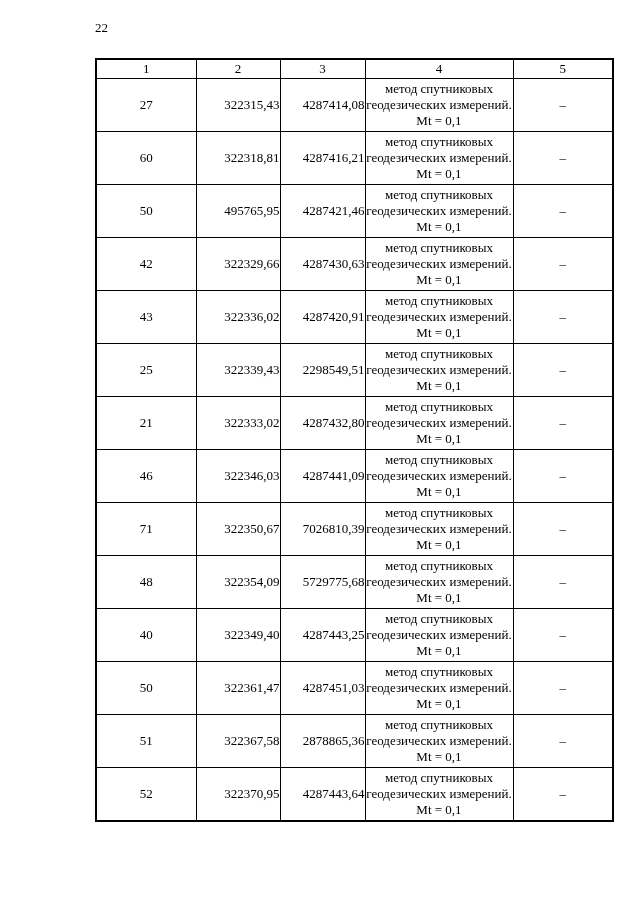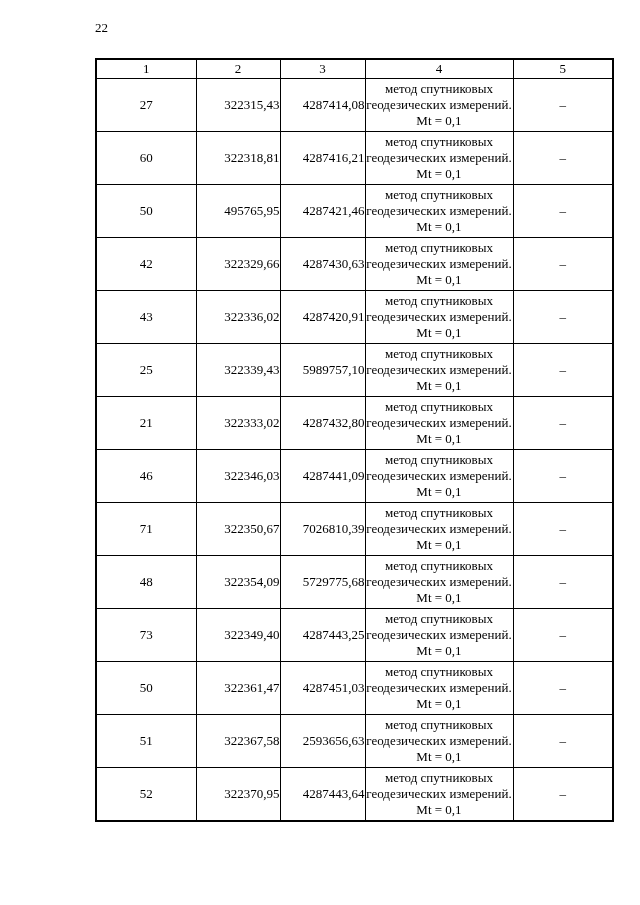--- a/index.html
+++ b/index.html
@@ -137,21 +137,21 @@
       <td class="cell-num">43</td>
       <td class="cell-x">322336,02</td>
       <td class="cell-y">4287420,91</td>
       <td class="cell-method">метод спутниковых геодезических измерений. Mt = 0,1</td>
       <td class="cell-note">–</td>
     </tr>
 
     <tr>
       <td class="cell-num">25</td>
       <td class="cell-x">322339,43</td>
-      <td class="cell-y">5989757,10</td>
+      <td class="cell-y">2298549,51</td>
       <td class="cell-method">метод спутниковых геодезических измерений. Mt = 0,1</td>
       <td class="cell-note">–</td>
     </tr>
 
     <tr>
       <td class="cell-num">21</td>
       <td class="cell-x">322333,02</td>
       <td class="cell-y">4287432,80</td>
       <td class="cell-method">метод спутниковых геодезических измерений. Mt = 0,1</td>
       <td class="cell-note">–</td>
@@ -175,39 +175,39 @@
 
     <tr>
       <td class="cell-num">48</td>
       <td class="cell-x">322354,09</td>
       <td class="cell-y">5729775,68</td>
       <td class="cell-method">метод спутниковых геодезических измерений. Mt = 0,1</td>
       <td class="cell-note">–</td>
     </tr>
 
     <tr>
-      <td class="cell-num">73</td>
+      <td class="cell-num">40</td>
       <td class="cell-x">322349,40</td>
       <td class="cell-y">4287443,25</td>
       <td class="cell-method">метод спутниковых геодезических измерений. Mt = 0,1</td>
       <td class="cell-note">–</td>
     </tr>
 
     <tr>
       <td class="cell-num">50</td>
       <td class="cell-x">322361,47</td>
       <td class="cell-y">4287451,03</td>
       <td class="cell-method">метод спутниковых геодезических измерений. Mt = 0,1</td>
       <td class="cell-note">–</td>
     </tr>
 
     <tr>
       <td class="cell-num">51</td>
       <td class="cell-x">322367,58</td>
-      <td class="cell-y">2593656,63</td>
+      <td class="cell-y">2878865,36</td>
       <td class="cell-method">метод спутниковых геодезических измерений. Mt = 0,1</td>
       <td class="cell-note">–</td>
     </tr>
 
     <tr>
       <td class="cell-num">52</td>
       <td class="cell-x">322370,95</td>
       <td class="cell-y">4287443,64</td>
       <td class="cell-method">метод спутниковых геодезических измерений. Mt = 0,1</td>
       <td class="cell-note">–</td>

